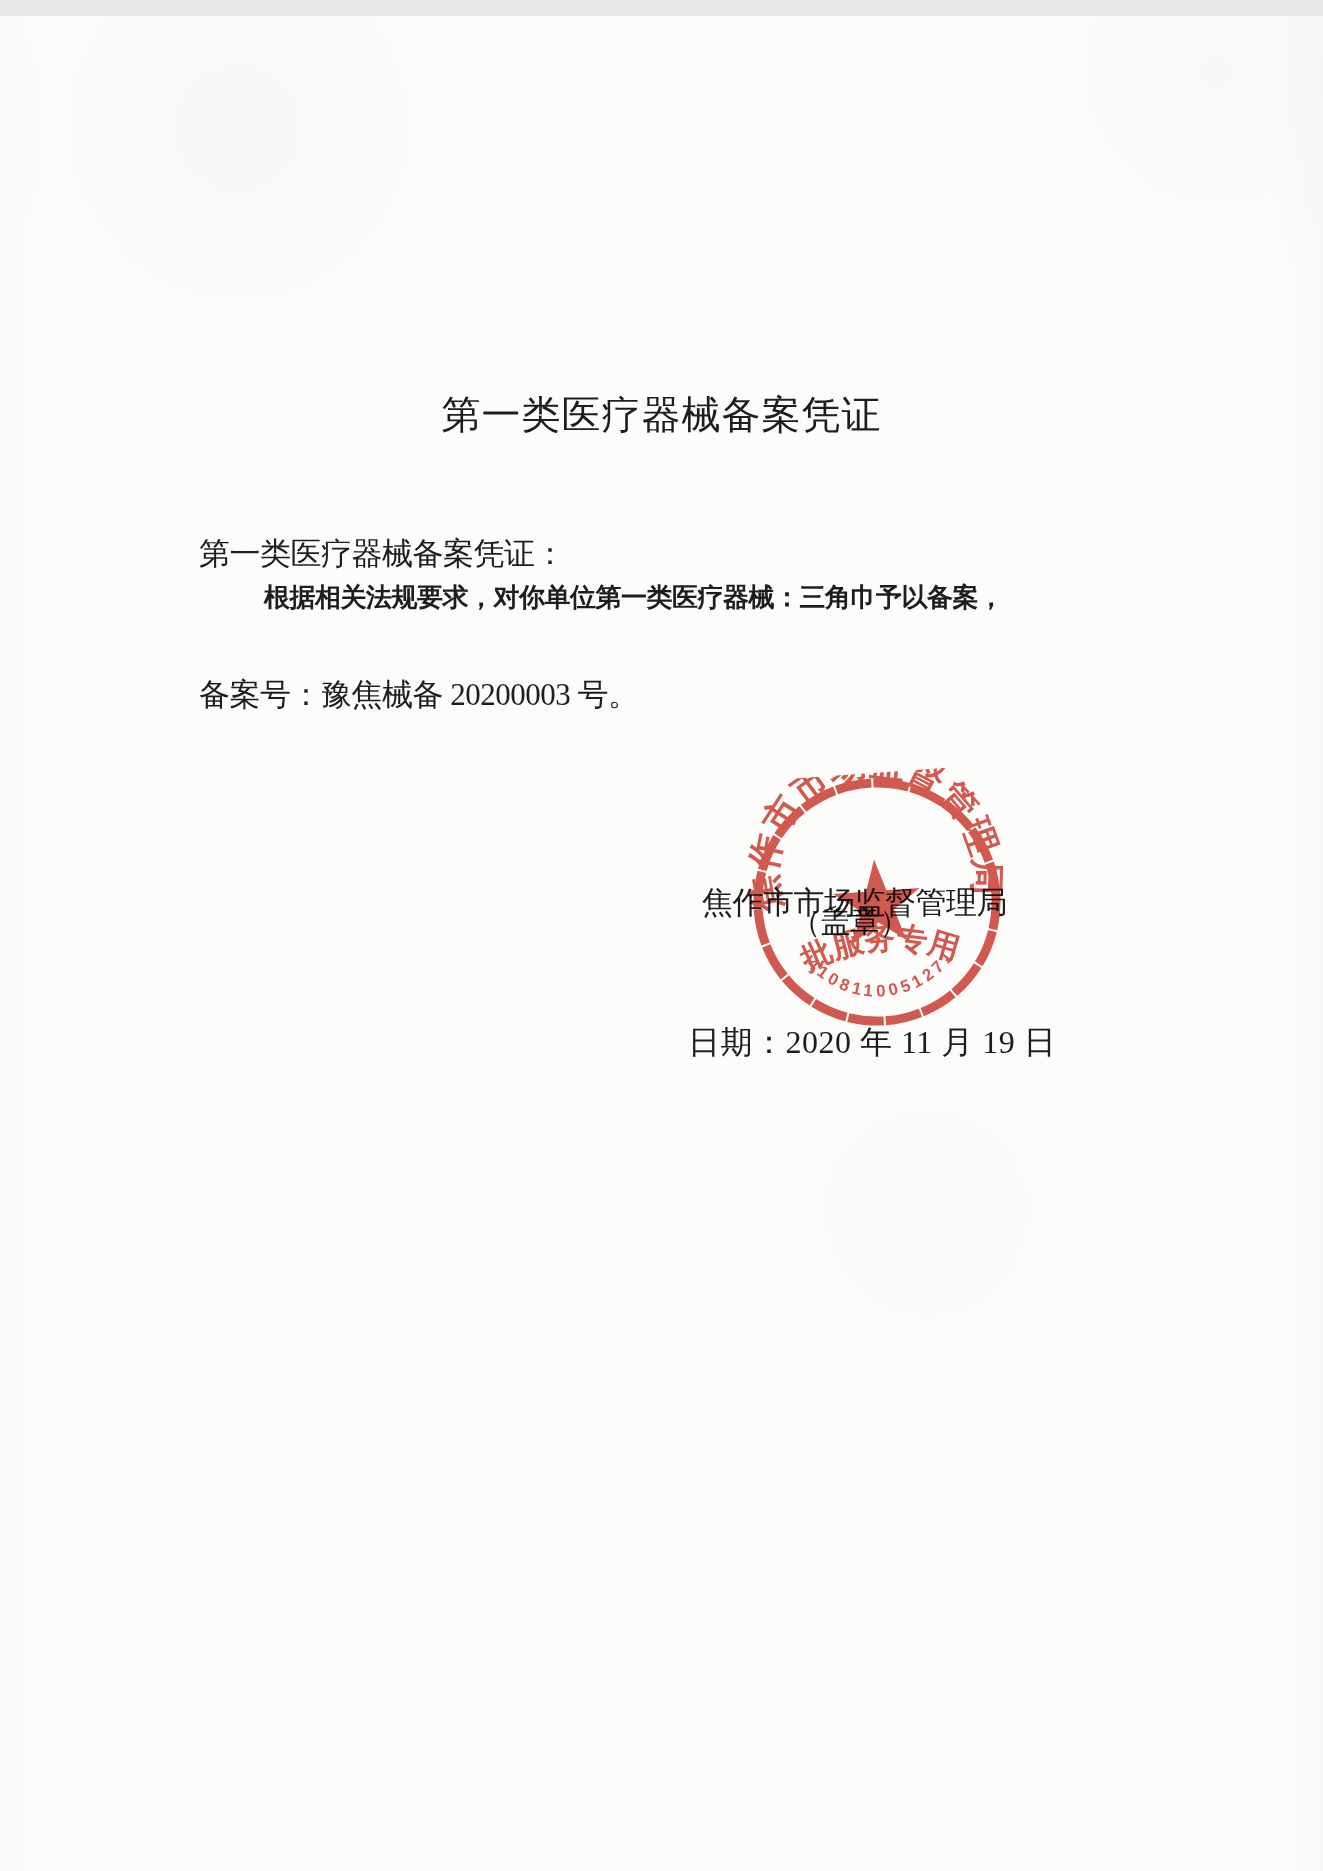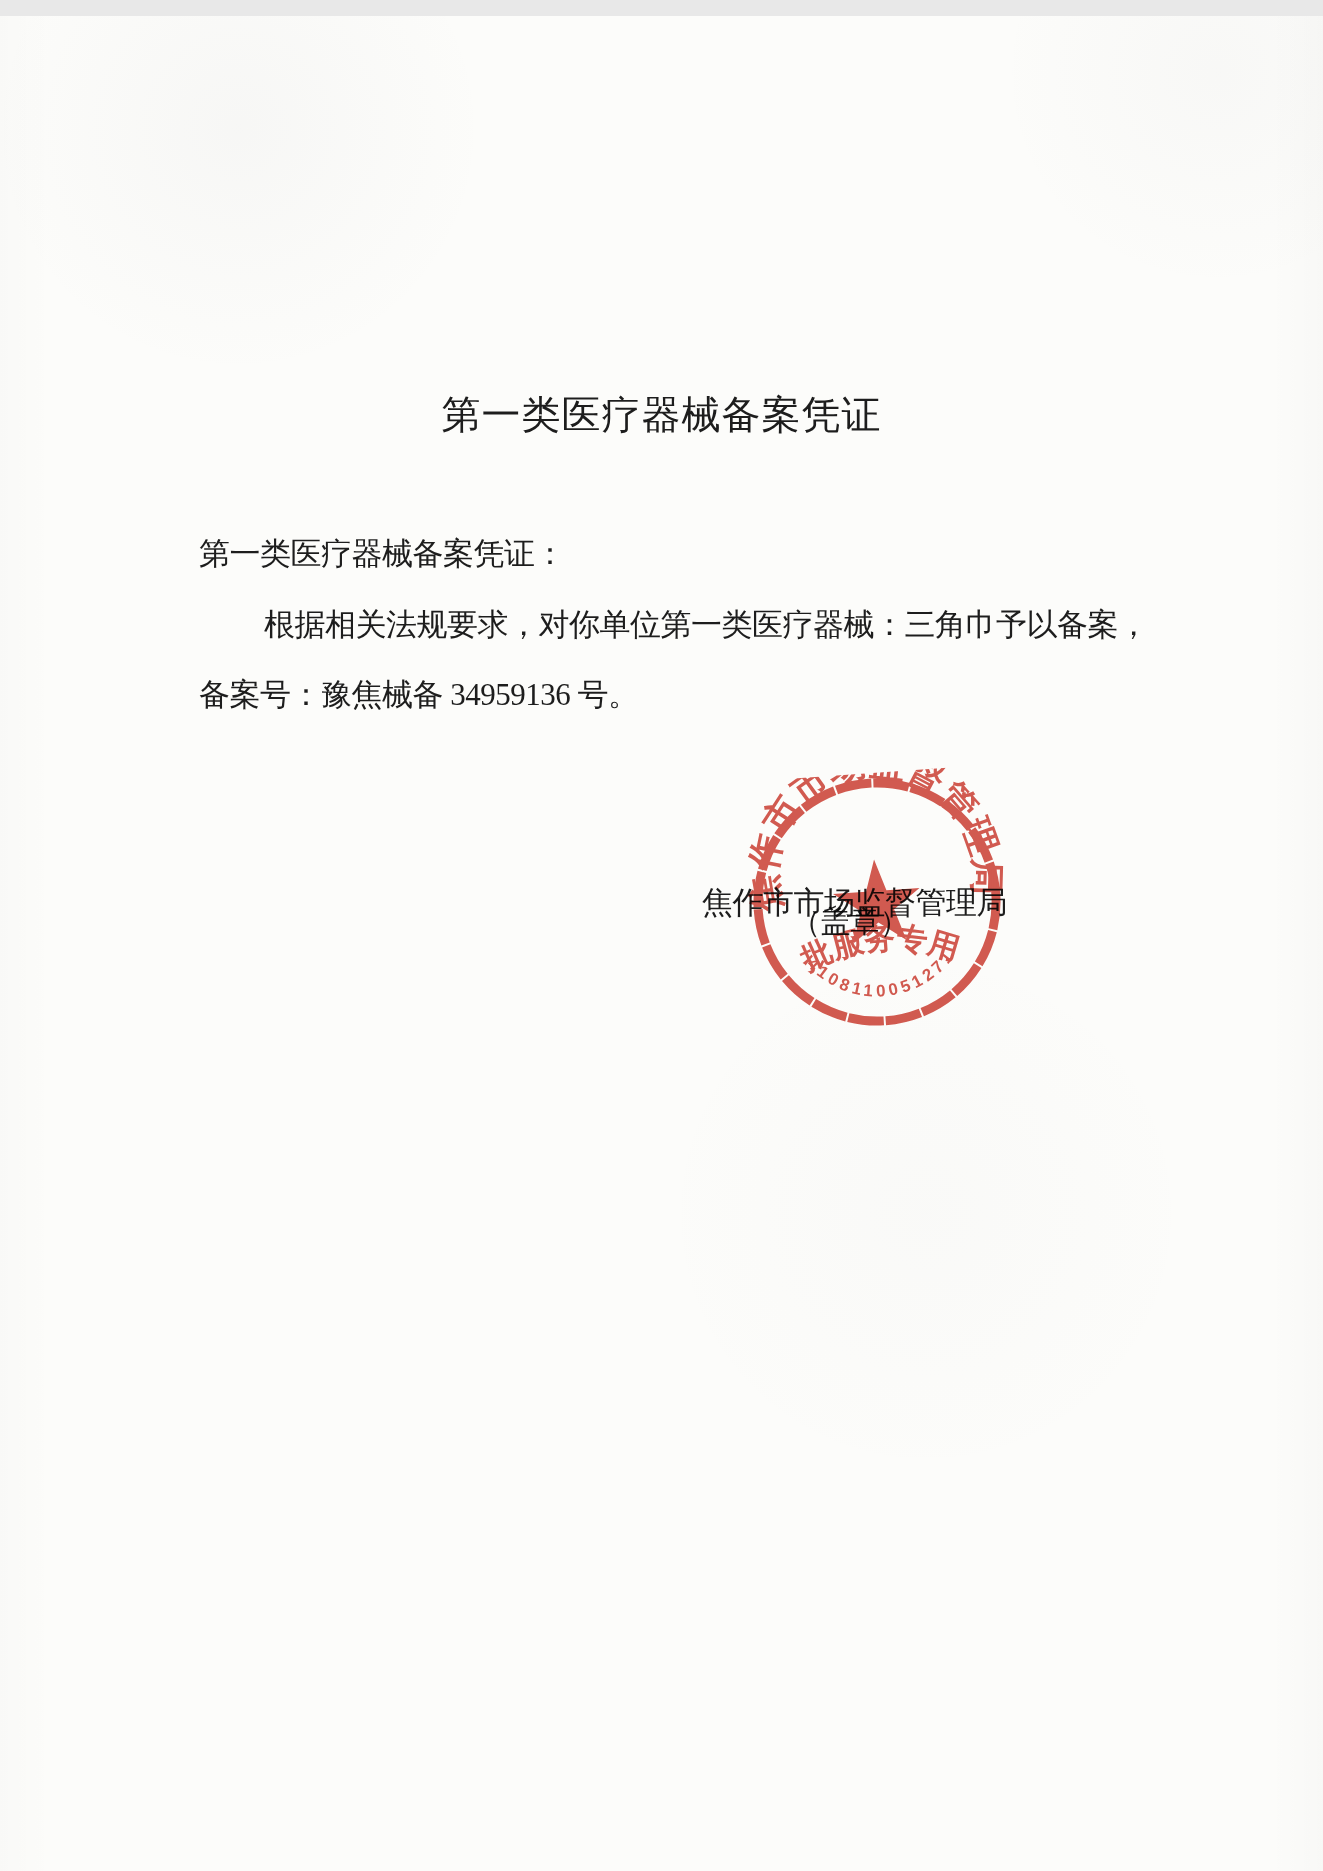--- a/index.html
+++ b/index.html
@@ -39,21 +39,21 @@
   .title {
     left: 0;
     right: 0;
     top: 372px;
     text-align: center;
     font-size: 39px;
     letter-spacing: 1px;
     font-weight: 400;
   }
   .addressee { left: 199px; top: 517px; font-size: 31px; }
-  .body1     { left: 264px; top: 588px; font-size: 31px; }
+  .body1     { left: 264px; top: 564px; font-size: 26px; font-weight: bold; }
   .body2     { left: 199px; top: 658px; font-size: 31px; }
   .issuer    { left: 702px; top: 866px; font-size: 31px; }
   .sealnote  { left: 791px; top: 886px; font-size: 30px; }
   .dateline  { left: 688px; top: 1005px; font-size: 32px; letter-spacing: 0.5px; }
 
   .seal {
     position: absolute;
     left: 748px;
     top: 757px;
     width: 258px;
@@ -86,21 +86,21 @@
 <body>
 
 <div class="page">
 
   <div class="txt title">第一类医疗器械备案凭证</div>
 
   <div class="txt addressee">第一类医疗器械备案凭证：</div>
 
   <div class="txt body1">根据相关法规要求，对你单位第一类医疗器械：三角巾予以备案，</div>
 
-  <div class="txt body2">备案号：豫焦械备 34959136 号。</div>
+  <div class="txt body2">备案号：豫焦械备 20200003 号。</div>
 
   <svg class="seal" viewBox="0 0 260 260">
     <defs>
       <path id="arcTop" d="M 31,116 A 100,100 0 1 1 229,116" fill="none"></path>
       <path id="arcBanner" d="M 50,197 Q 130,158 210,197" fill="none"></path>
       <path id="arcNum" d="M 57,191 A 95,95 0 0 0 203,191" fill="none"></path>
     </defs>
 
     <circle cx="130" cy="130" r="120" fill="none" stroke-width="9" stroke-dasharray="36 2" stroke="#d0493e"></circle>
 
@@ -116,14 +116,15 @@
 
     <text class="seal-serial" fill="#d0493e">
       <textPath href="#arcNum" startOffset="50%" text-anchor="middle">4108110051271</textPath>
     </text>
   </svg>
 
   <div class="txt issuer">焦作市市场监督管理局</div>
 
   <div class="txt sealnote">（盖章）</div>
 
+  <div class="txt dateline">日期：2020 年 11 月 19 日</div>
 
 </div>
 
 </body></html>

